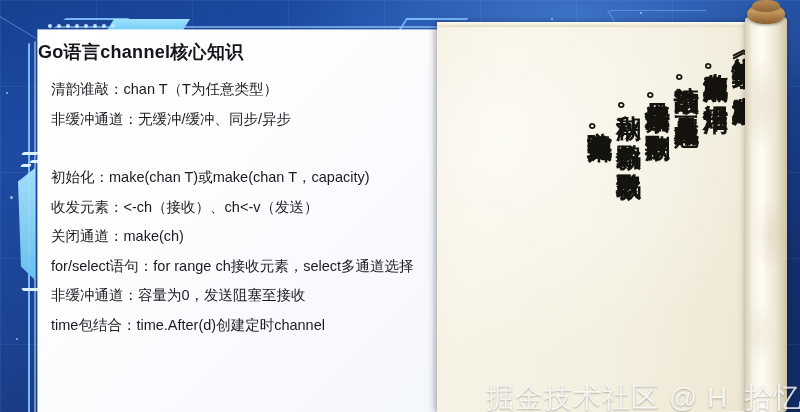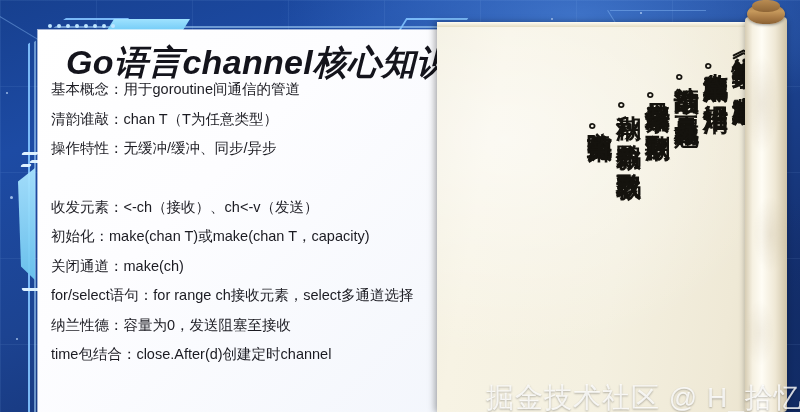--- a/index.html
+++ b/index.html
@@ -68,24 +68,23 @@
   }
   .hud-slash{position:absolute;background:#dff2ff;height:3px;border-radius:2px;transform:skewX(-30deg);}
 
   
   .panel{
     position:absolute;left:38px;top:30px;width:416px;height:382px;
     background:linear-gradient(135deg,#ffffff 0%,#fdfdff 40%,#f3f6fc 100%);
     box-shadow:0 0 0 1px rgba(255,255,255,.6);
   }
   .panel-title{
-    position:absolute;left:28px;top:10px;
-    font-size:34px;font-weight:bold;color:#14141c;letter-spacing:.3px;
+    position:absolute;left:0;top:10px;
+    font-size:18px;font-weight:bold;color:#14141c;letter-spacing:.3px;
     white-space:nowrap;
-    font-style:italic;
   }
   .lines{position:absolute;left:13px;top:52px;width:400px;}
   .kline{
     font-size:14.5px;color:#1b1b22;line-height:1.0;
     margin-bottom:15px;white-space:nowrap;
   }
   .kline.spacer{height:14px;margin-bottom:15px;}
 
   
   .scroll{
@@ -193,30 +192,29 @@
     <div class="hud-left-tab"></div>
     <div class="hud-slash" style="left:22px;top:152px;width:16px;"></div>
     <div class="hud-slash" style="left:30px;top:160px;width:12px;"></div>
     <div class="hud-slash" style="left:21px;top:164px;width:10px;"></div>
     <div class="hud-slash" style="left:22px;top:288px;width:18px;transform:skewX(30deg);"></div>
   </div>
 
   <div class="panel">
     <div class="panel-title">Go语言channel核心知识</div>
     <div class="lines">
-      <div class="kline">基本概念：用于goroutine间通信的管道</div>
       <div class="kline">清韵谁敲：chan T（T为任意类型）</div>
-      <div class="kline">操作特性：无缓冲/缓冲、同步/异步</div>
+      <div class="kline">非缓冲通道：无缓冲/缓冲、同步/异步</div>
       <div class="kline spacer"></div>
+      <div class="kline">初始化：make(chan T)或make(chan T，capacity)</div>
       <div class="kline">收发元素：&lt;-ch（接收）、ch&lt;-v（发送）</div>
-      <div class="kline">初始化：make(chan T)或make(chan T，capacity)</div>
       <div class="kline">关闭通道：make(ch)</div>
       <div class="kline">for/select语句：for range ch接收元素，select多通道选择</div>
-      <div class="kline">纳兰性德：容量为0，发送阻塞至接收</div>
-      <div class="kline">time包结合：close.After(d)创建定时channel</div>
+      <div class="kline">非缓冲通道：容量为0，发送阻塞至接收</div>
+      <div class="kline">time包结合：time.After(d)创建定时channel</div>
     </div>
   </div>
 
   <div class="scroll">
     <div class="poem">
       <div class="pcol title">纳兰性德《采桑子·土花染湘娥黛</div>
       <div class="pcol c2">土花曾染湘娥黛。铅泪难消</div>
       <div class="pcol c3">清韵谁敲。不是犀椎是凤翘</div>
       <div class="pcol c4">只应伴端溪紫。割取秋潮</div>
       <div class="pcol c5">秋潮。鹦偷教。鹦取秋教。</div>

